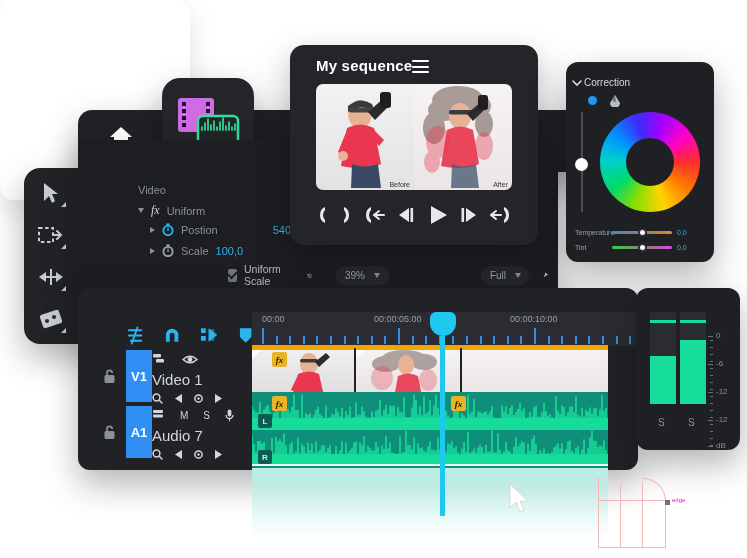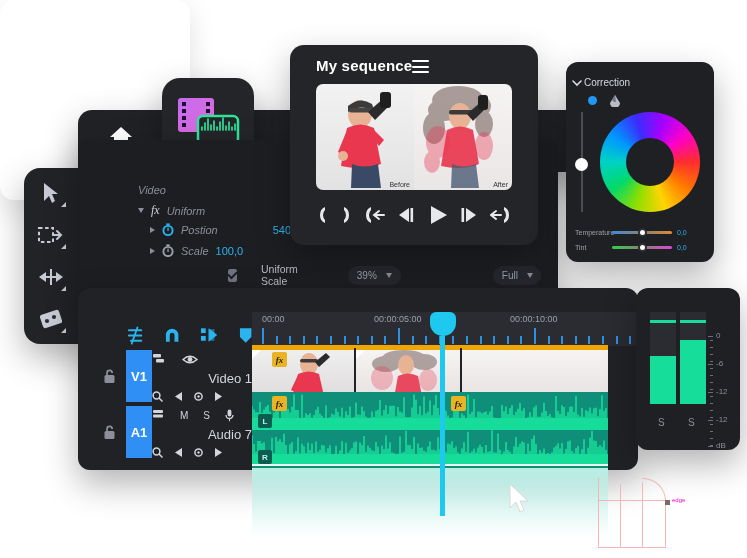--- a/index.html
+++ b/index.html
@@ -30,21 +30,21 @@
     align-content:center; justify-items:center; row-gap:8px; padding:10px 4px; }
   .tool { width:38px; height:34px; display:flex; align-items:center;
     justify-content:center; position:relative; }
   .tool svg { display:block; }
   .tool .corner { position:absolute; right:4px; bottom:3px; width:0; height:0;
     border-left:5px solid transparent; border-bottom:5px solid #c9cbd6; }
 
   
   #props { left:78px; top:140px; width:480px; height:160px; background:#1c1e22;
     border-radius:12px; }
-  .prop-label { color:#8b8f99; font-size:11px;font-style:italic; }
+  .prop-label { color:#8b8f99; font-size:11px; }
   .prop-row { position:absolute; display:flex; align-items:center; gap:7px; }
   .prop-val { color:#2bb3ef; font-size:11px; }
   .caret { width:0;height:0;border-left:5px solid #8b8f99;
     border-top:3.5px solid transparent;border-bottom:3.5px solid transparent; }
   .vcaret { width:0;height:0;border-top:5px solid #8b8f99;
     border-left:3.5px solid transparent;border-right:3.5px solid transparent; }
 
   #bottombar { position:absolute; left:88px; top:258px; width:460px; height:34px;
     display:flex; align-items:center; }
   .chk { width:13px;height:13px;background:#6f7480;border-radius:2px;
@@ -101,21 +101,21 @@
     background:#2a2c31; overflow:hidden; }
   .rlabel { position:absolute; top:2px; color:#9aa0aa; font-size:9px; }
   .tick { position:absolute; bottom:2px; width:2px; background:#2f8fe0; }
   #playhead { position:absolute; left:437px; top:312px; width:12px; height:204px;
     z-index:9; }
   #ph-head { width:26px; height:24px; margin-left:-7px; background:#1ec8ef;
     border-radius:6px 6px 13px 13px; }
   #ph-line { width:5px; height:180px; margin-left:3px; background:#1ec8ef; }
 
   .track-head { position:absolute; left:152px; width:100px; height:52px; }
-  .th-name { color:#d2d5da; font-size:13px;text-align:right; }
+  .th-name { color:#d2d5da; font-size:15px; }
   .tnum { position:absolute; left:126px; width:26px; height:52px; background:#2f8ff5;
     color:#fff; font-size:13px; font-weight:bold; display:flex; align-items:center;
     justify-content:center; }
   .lockcol { position:absolute; left:96px; width:26px; height:52px; display:flex;
     align-items:center; justify-content:center; }
 
   .vclip { position:absolute; top:348px; height:44px; overflow:hidden;
     border-top:2px solid #f0a500; }
   .fx { position:absolute; width:15px; height:15px; background:#e8b425;
     border-radius:2px; color:#2a2000; font-size:9px; font-style:italic;
@@ -292,21 +292,21 @@
           <circle cx="6" cy="7.5" r="4.6" fill="none" stroke="#9aa0aa" stroke-width="1.9"></circle>
           <rect x="4.3" y="0.4" width="3.4" height="2" fill="#9aa0aa"></rect>
           <rect x="5.4" y="4.6" width="1.3" height="3.4" fill="#9aa0aa"></rect>
         </svg>
       <span class="prop-label">Scale</span>
       <span class="prop-val" style="">100,0</span>
     </div>
   </div>
 
   <div id="bottombar">
-    <span style="margin-left:140px;display:flex;align-items:center;gap:24px">
+    <span style="margin-left:140px;display:flex;align-items:center;gap:7px">
       <span class="chk"></span>
       <span style="color:#b9bcc3;font-size:10.5px">Uniform Scale</span>
     </span>
     <svg width="17" height="15" viewBox="0 0 17 15" style="margin-left:22px">
       <path d="M13 11 a5.4 5.4 0 10-9.6-3.6" fill="none" stroke="#b9bcc3" stroke-width="1.8"></path>
       <path d="M1 4 L4 8.4 L7.4 5" fill="none" stroke="#b9bcc3" stroke-width="1.8" stroke-linecap="round"></path>
       <ellipse cx="9" cy="12.3" rx="6" ry="2.1" fill="none" stroke="#b9bcc3" stroke-width="1.5"></ellipse>
       </svg>
     <span class="pill" style="margin-left:24px;width:72px;justify-content:space-between">
       <span>39%</span>

